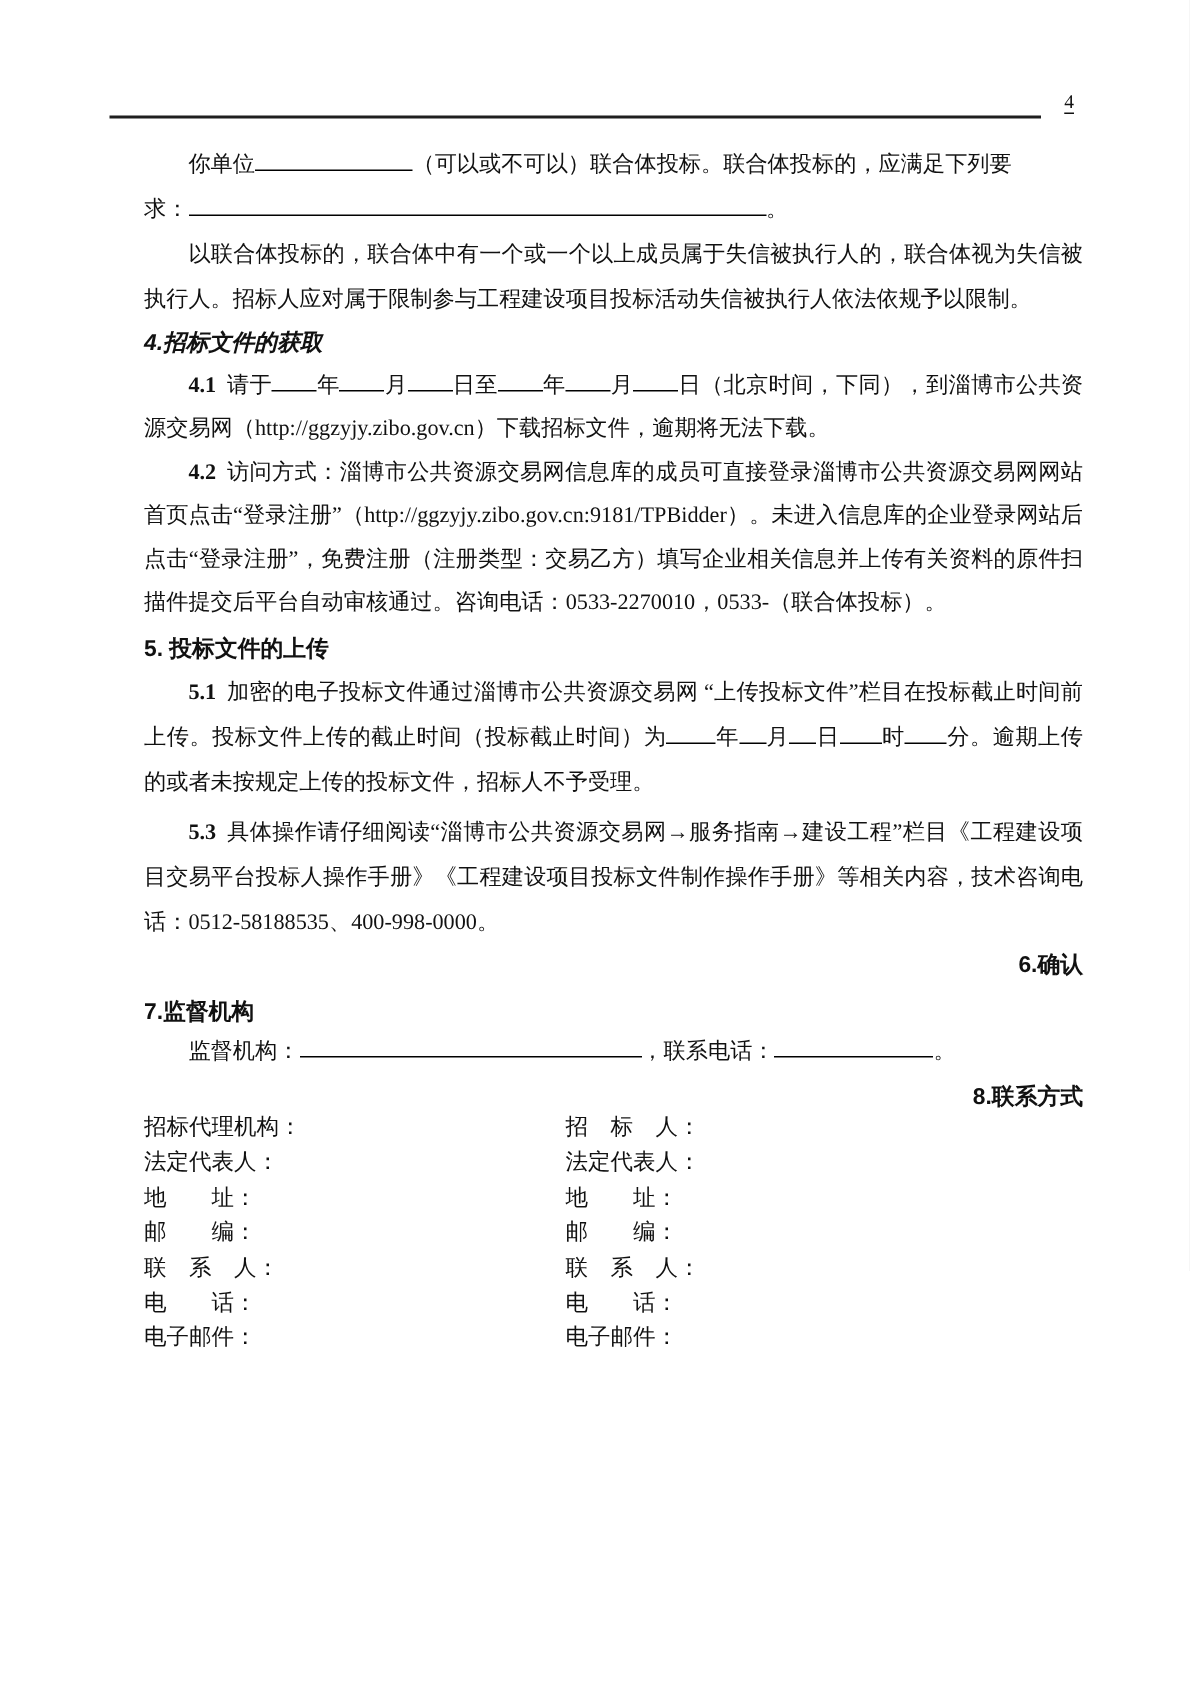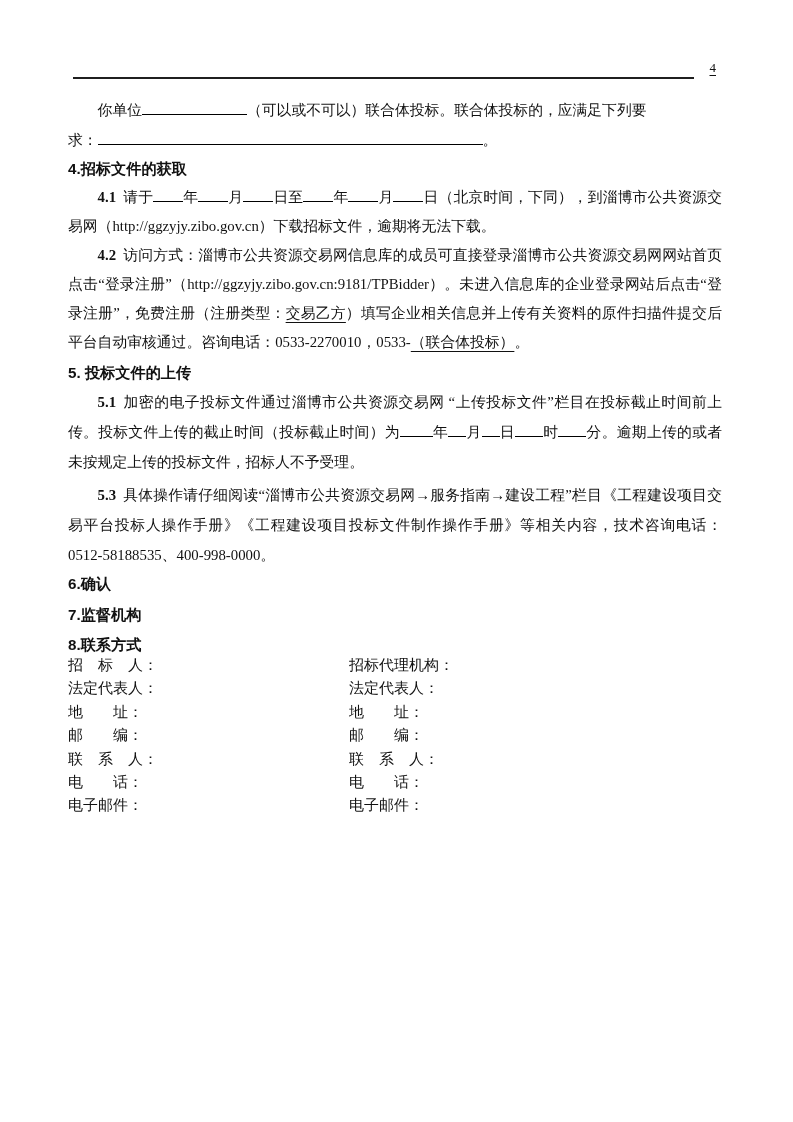--- a/index.html
+++ b/index.html
@@ -1,86 +1,88 @@
 <!DOCTYPE html>
 <html lang="zh"><head>
 <meta charset="utf-8">
 <style>
   html,body{margin:0;padding:0;}
   body{background:#e8e8e8;font-family:"Liberation Serif","DejaVu Serif",serif;color:#111;}
   .page{position:relative;width:793px;height:1122px;background:#ffffff;margin:0 auto;overflow:hidden;}
-  .body-col{margin:0 71px 0 68px;font-size:14.8px;}
+  .body-col{margin:0 71px 0 96px;font-size:14.8px;}
 
   
   .hdr{display:flex;align-items:flex-end;margin:0 71px 0 73px;padding-top:58px;}
   .hdr-rule{flex:1;height:19px;border-bottom:2.2px solid #1f1f1f;}
   .pagenum{font-size:13px;line-height:18px;padding:0 6px 2px 16px;text-decoration:underline;text-underline-offset:3px;}
 
   
   p{margin:0;text-align:justify;}
   .ln{white-space:nowrap;}
   .ind{text-indent:2em;}
   .lh30{line-height:30px;}
   .lh29{line-height:29px;}
   .lh27{line-height:27px;}
   h3{margin:0;font-size:15.2px;font-weight:bold;font-family:"Liberation Sans","DejaVu Sans",sans-serif;}
-  .h4{margin-top:0;line-height:28px;}
+  .h4{margin-top:0;line-height:28px;font-style:italic;}
   .h5{margin-top:2px;line-height:28px;}
-  .h6{margin-top:1px;line-height:26px;}
+  .h6{margin-top:1px;line-height:26px;text-align:right;}
   .h7{margin-top:5px;line-height:26px;}
-  .h8{margin-top:4px;line-height:26px;}
+  .h8{margin-top:4px;line-height:26px;text-align:right;}
   .num{font-weight:bold;margin-right:7px;}
   .mt16{margin-top:16px;}
   .mt2{margin-top:2px;}
   .mt3{margin-top:3px;}
 
   
   .bl{display:inline-block;border-bottom:1.4px solid #000;height:15px;vertical-align:baseline;}
   .b105{width:105px;} .b385{width:385px;} .b30{width:30px;}
   .b33{width:33px;} .b18{width:18px;} .b28{width:28px;}
   .b70{width:70px;} .b228{width:228px;} .b106{width:106px;}
 
-  .u{text-decoration:underline;text-underline-offset:4px;}
+  .u{text-underline-offset:4px;}
 
   
   .contacts{margin-top:-4px;display:grid;grid-template-columns:281px auto;}
   .contacts .cell{line-height:23.4px;font-size:15px;white-space:pre;}
 </style>
 </head>
 <body>
 
 <div class="page">
 
   <div class="hdr">
     <div class="hdr-rule"></div>
     <span class="pagenum">4</span>
   </div>
 
   <div class="body-col">
 
     <div class="ln ind lh30 mt16"><span>你单位</span><span class="bl b105"></span><span>（可以或不可以）联合体投标。联合体投标的，应满足下列要</span></div>
     <div class="ln lh30"><span>求：</span><span class="bl b385"></span><span>。</span></div>
 
+    <p class="ind lh30">以联合体投标的，联合体中有一个或一个以上成员属于失信被执行人的，联合体视为失信被执行人。招标人应对属于限制参与工程建设项目投标活动失信被执行人依法依规予以限制。</p>
 
     <h3 class="h4">4.招标文件的获取</h3>
     <p class="ind lh29"><span class="num">4.1</span><span>请于</span><span class="bl b30"></span><span>年</span><span class="bl b30"></span><span>月</span><span class="bl b30"></span><span>日至</span><span class="bl b30"></span><span>年</span><span class="bl b30"></span><span>月</span><span class="bl b30"></span><span>日（北京时间，下同），到淄博市公共资源交易网（http://ggzyjy.zibo.gov.cn）下载招标文件，逾期将无法下载。</span></p>
     <p class="ind lh29"><span class="num">4.2</span><span>访问方式：淄博市公共资源交易网信息库的成员可直接登录淄博市公共资源交易网网站首页点击“登录注册”（http://ggzyjy.zibo.gov.cn:9181/TPBidder）。未进入信息库的企业登录网站后点击“登录注册”，免费注册（注册类型：</span><span class="u">交易乙方</span><span>）填写企业相关信息并上传有关资料的原件扫描件提交后平台自动审核通过。咨询电话：0533-2270010，0533-</span><span class="u">（联合体投标）</span><span>。</span></p>
 
     <h3 class="h5">5. 投标文件的上传</h3>
     <p class="ind lh30"><span class="num">5.1</span><span>加密的电子投标文件通过淄博市公共资源交易网 “上传投标文件”栏目在投标截止时间前上传。投标文件上传的截止时间（投标截止时间）为</span><span class="bl b33"></span><span>年</span><span class="bl b18"></span><span>月</span><span class="bl b18"></span><span>日</span><span class="bl b28"></span><span>时</span><span class="bl b28"></span><span>分。逾期上传的或者未按规定上传的投标文件，招标人不予受理。</span></p>
     <p class="ind lh30 mt3"><span class="num">5.3</span><span>具体操作请仔细阅读“淄博市公共资源交易网→服务指南→建设工程”栏目《工程建设项目交易平台投标人操作手册》《工程建设项目投标文件制作操作手册》等相关内容，技术咨询电话：0512-58188535、400-998-0000。</span></p>
 
     <h3 class="h6">6.确认</h3>
 
     <h3 class="h7">7.监督机构</h3>
+    <div class="ln lh27 ind"><span>监督机构：</span><span class="bl b228"></span><span>，联系电话：</span><span class="bl b106"></span><span>。</span></div>
 
     <h3 class="h8">8.联系方式</h3>
     <div class="contacts">
+      <div class="cell">招标代理机构：</div>
       <div class="cell">招　标　人：</div>
-      <div class="cell">招标代理机构：</div>
       <div class="cell">法定代表人：</div>
       <div class="cell">法定代表人：</div>
       <div class="cell">地　　址：</div>
       <div class="cell">地　　址：</div>
       <div class="cell">邮　　编：</div>
       <div class="cell">邮　　编：</div>
       <div class="cell">联　系　人：</div>
       <div class="cell">联　系　人：</div>
       <div class="cell">电　　话：</div>
       <div class="cell">电　　话：</div>

